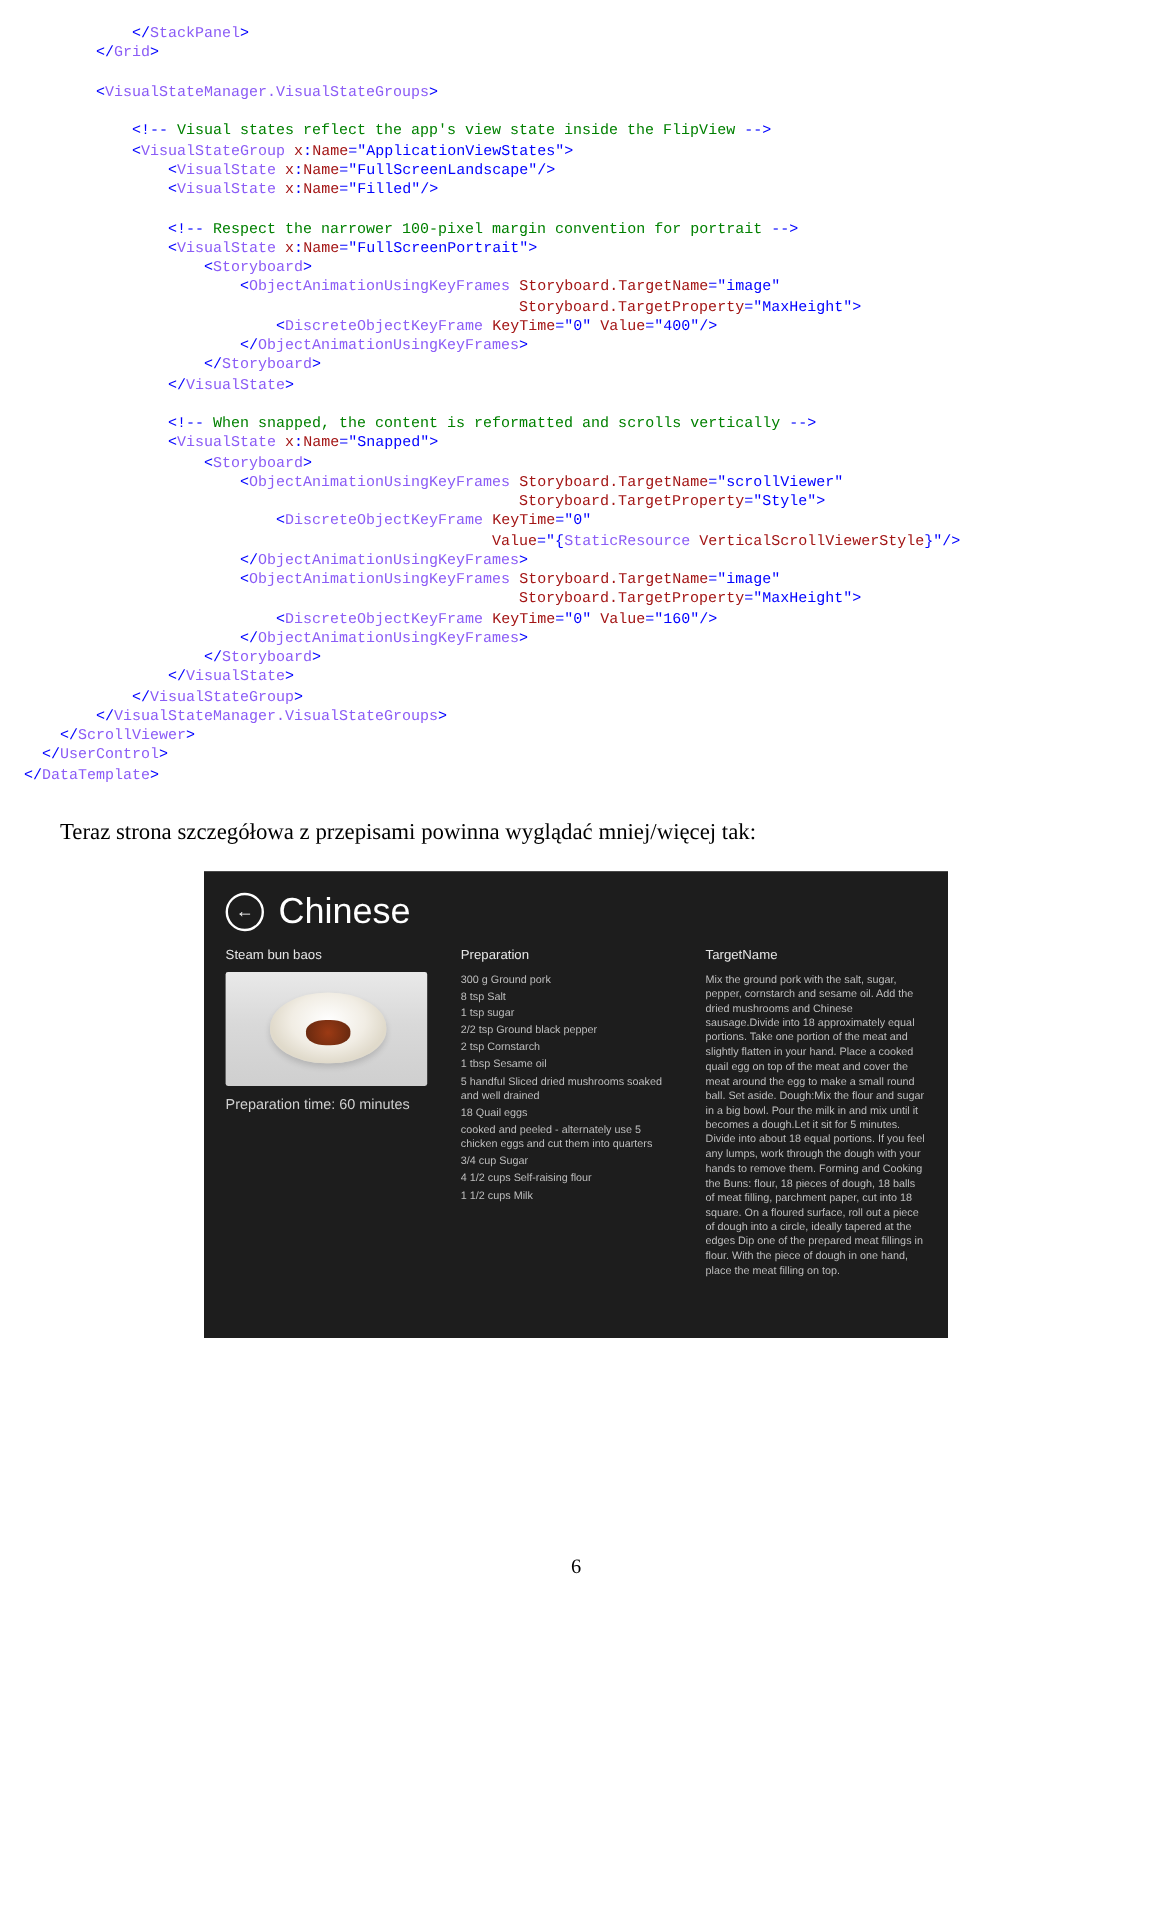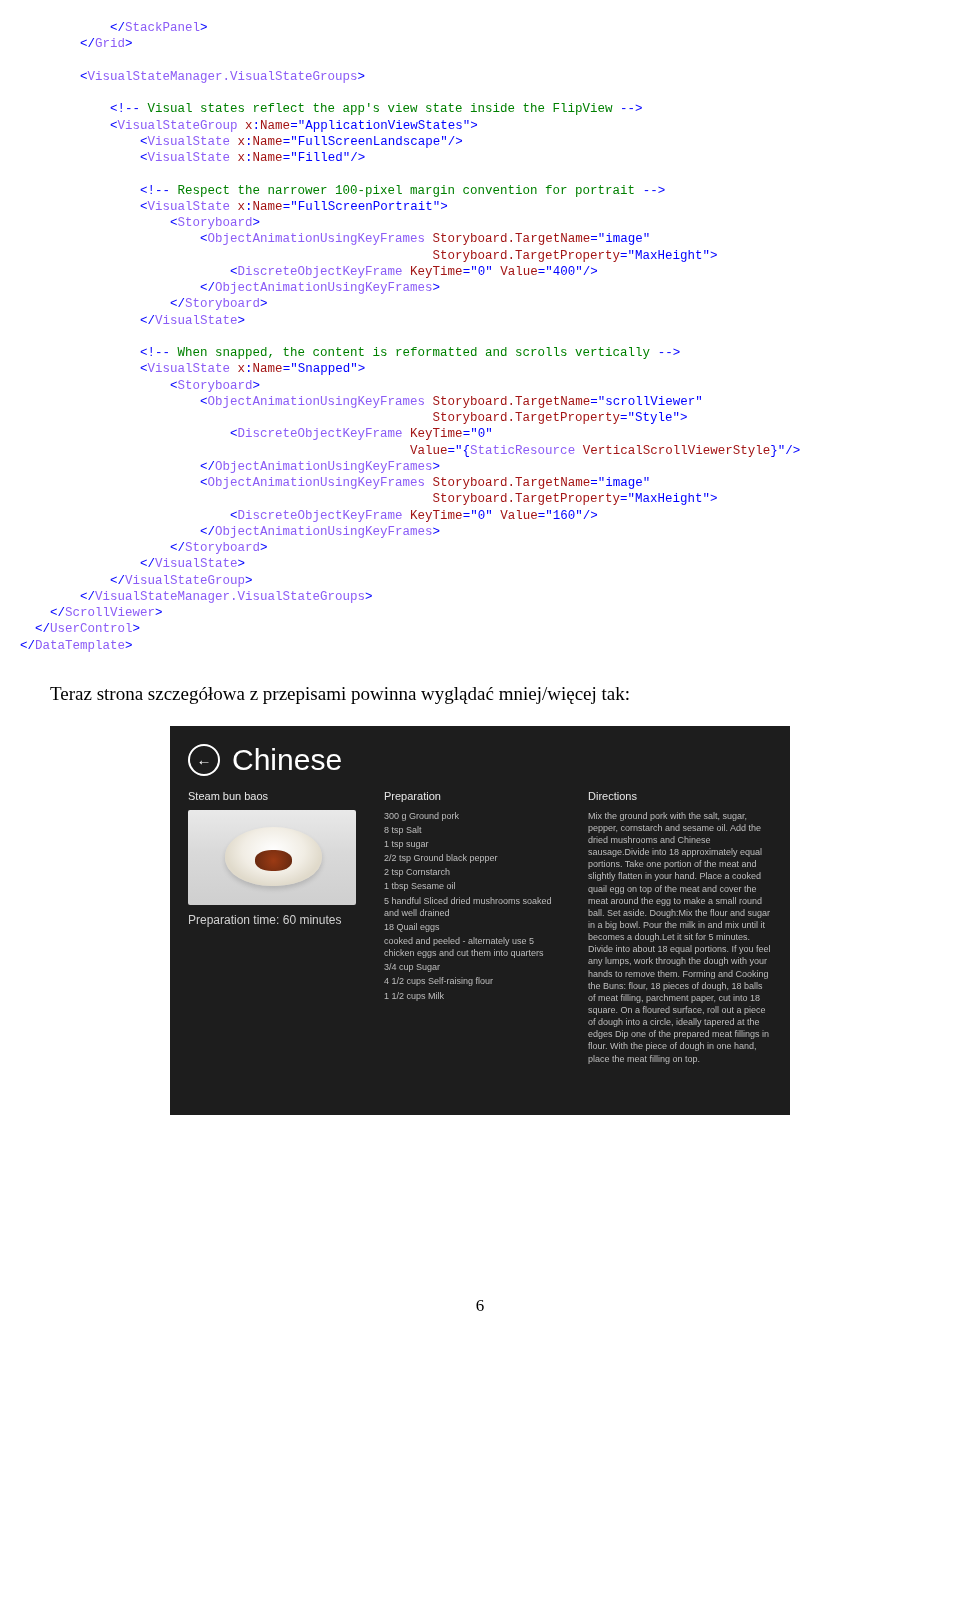--- a/index.html
+++ b/index.html
@@ -195,21 +195,21 @@
             <li>1 tbsp Sesame oil</li>
             <li>5 handful Sliced dried mushrooms soaked and well drained</li>
             <li>18 Quail eggs</li>
             <li>cooked and peeled - alternately use 5 chicken eggs and cut them into quarters</li>
             <li>3/4 cup Sugar</li>
             <li>4 1/2 cups Self-raising flour</li>
             <li>1 1/2 cups Milk</li>
           </ul>
       </div>
       <div class="ss-col" style="flex:1.15">
-        <h4>Directions</h4>
+        <h4>TargetName</h4>
         <div style="line-height:1.35">Mix the ground pork with the salt, sugar, pepper, cornstarch and sesame oil. Add the dried mushrooms and Chinese sausage.Divide into 18 approximately equal portions. Take one portion of the meat and slightly flatten in your hand. Place a cooked quail egg on top of the meat and cover the meat around the egg to make a small round ball. Set aside. Dough:Mix the flour and sugar in a big bowl. Pour the milk in and mix until it becomes a dough.Let it sit for 5 minutes. Divide into about 18 equal portions. If you feel any lumps, work through the dough with your hands to remove them. Forming and Cooking the Buns: flour, 18 pieces of dough, 18 balls of meat filling,  parchment paper, cut into 18 square. On a floured surface, roll out a piece of dough into a circle, ideally tapered at the edges Dip one of the prepared meat fillings in flour. With the piece of dough in one hand, place the meat filling on top.</div>
       </div>
     </div>
   </div>
 
   <div class="pagenum">6</div>
 
 </div>
 
 </body></html>

